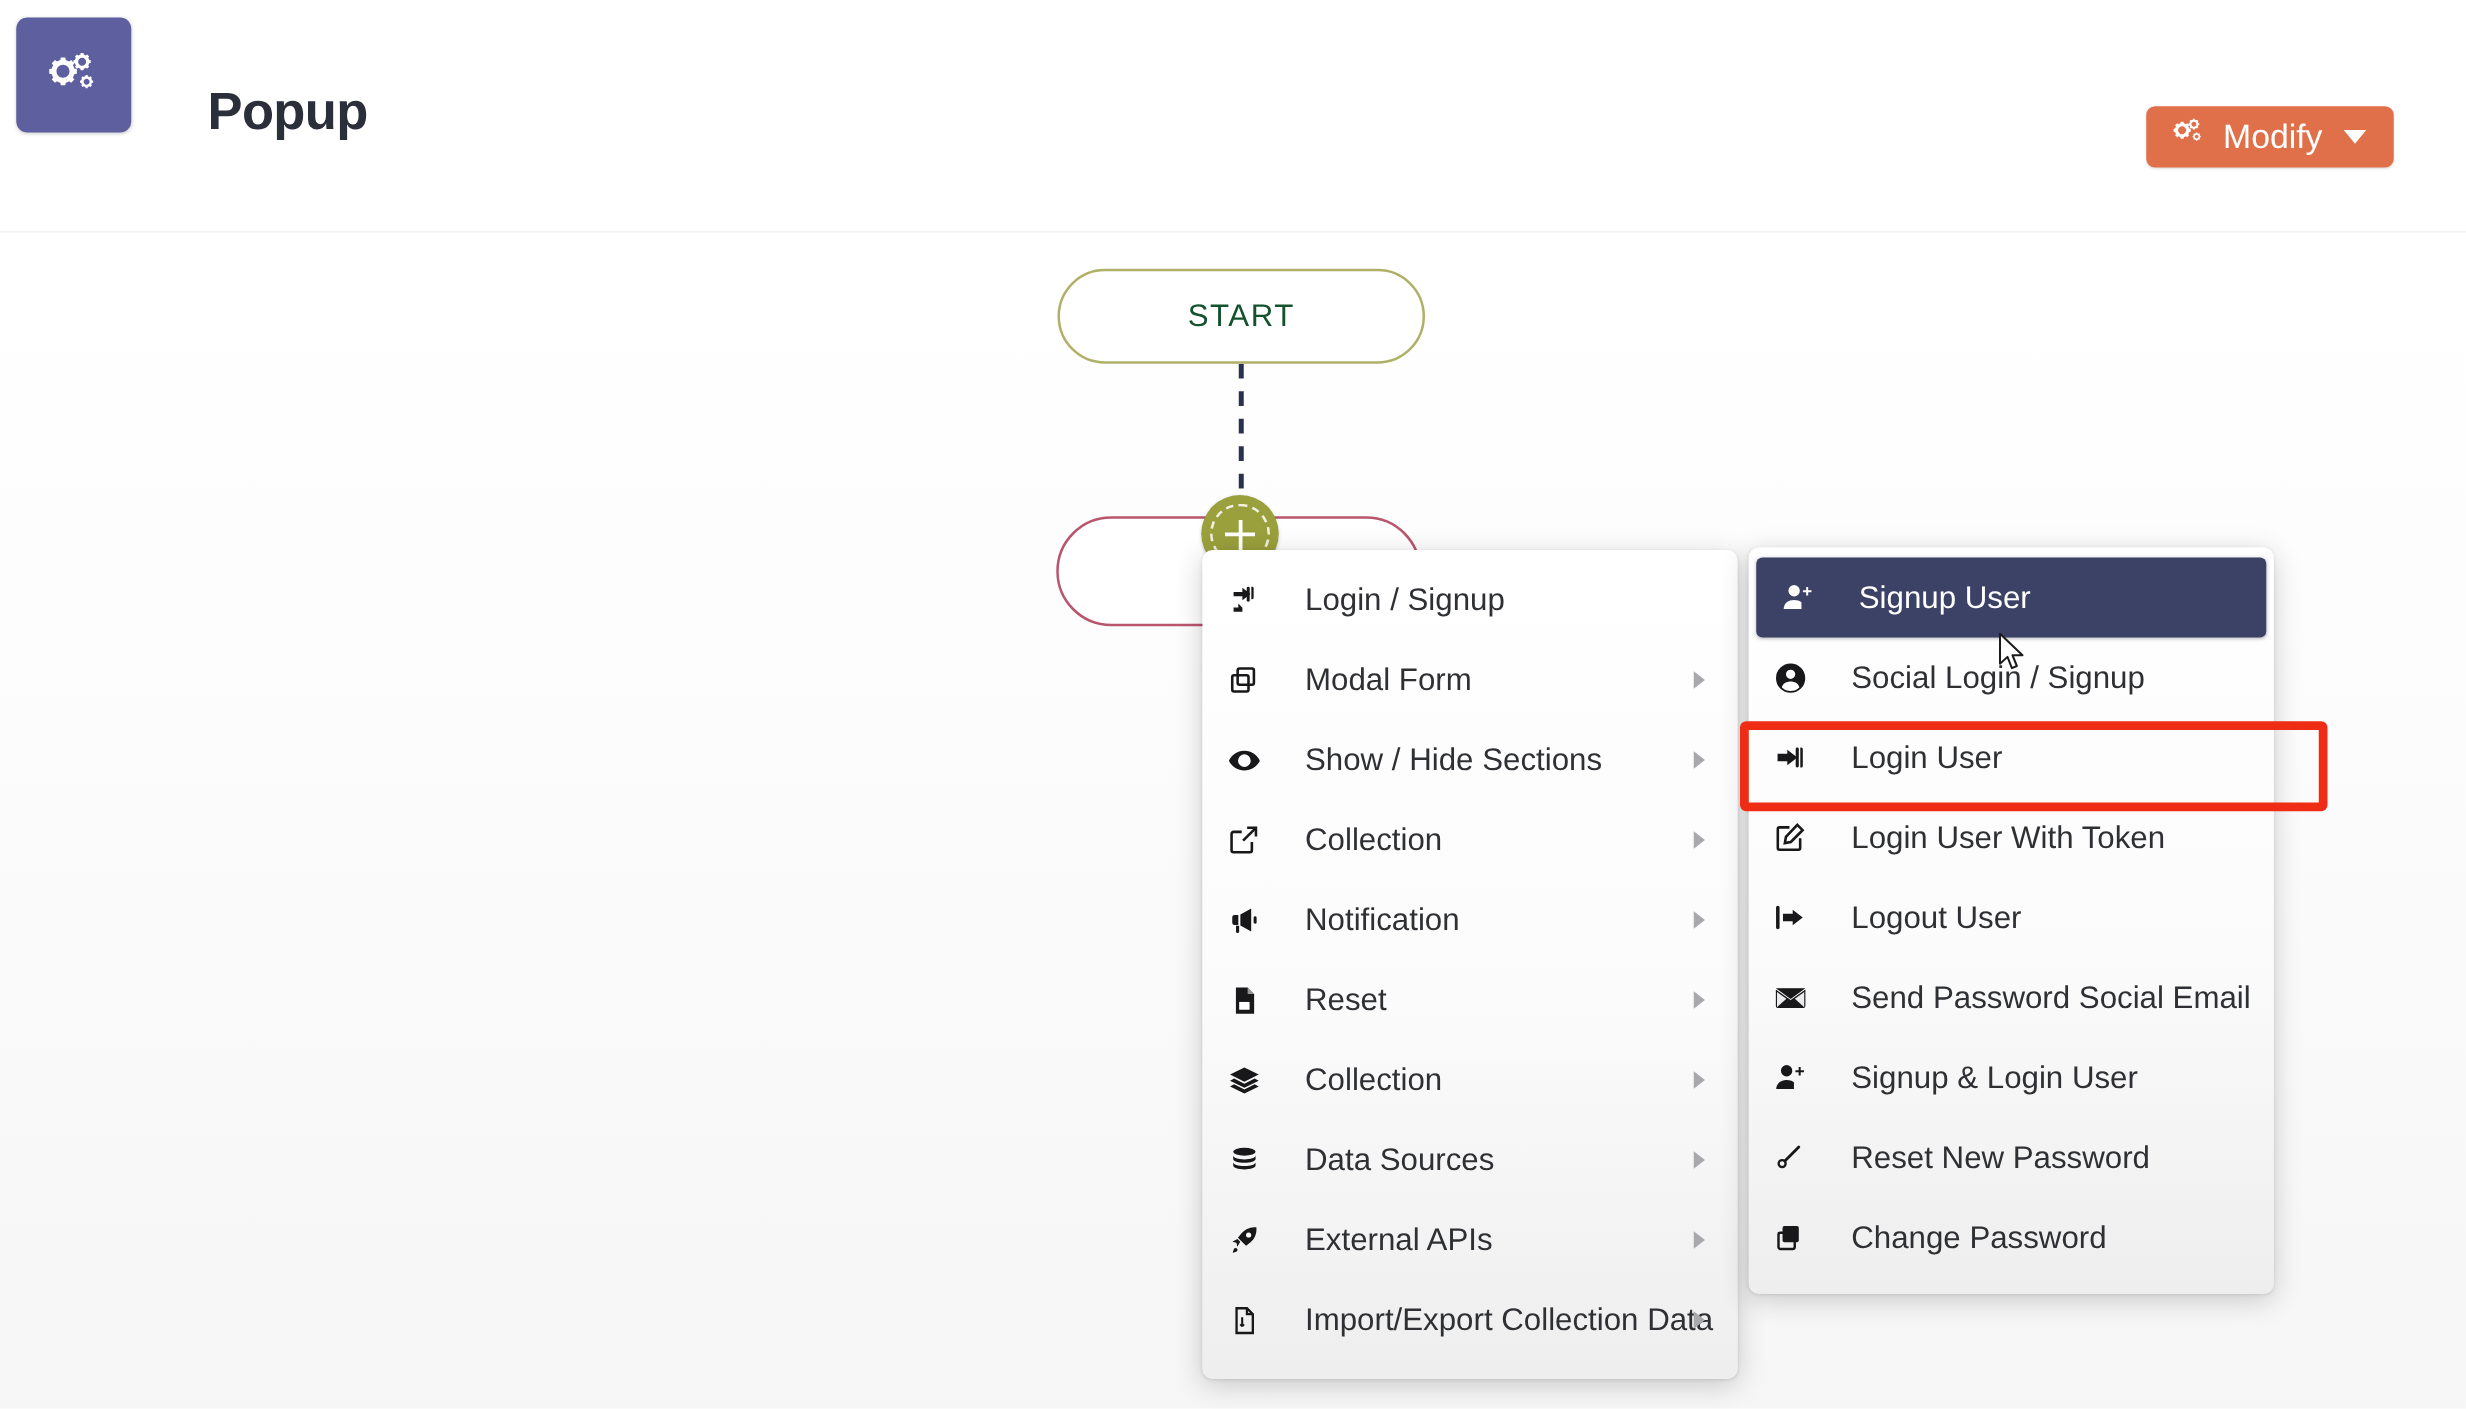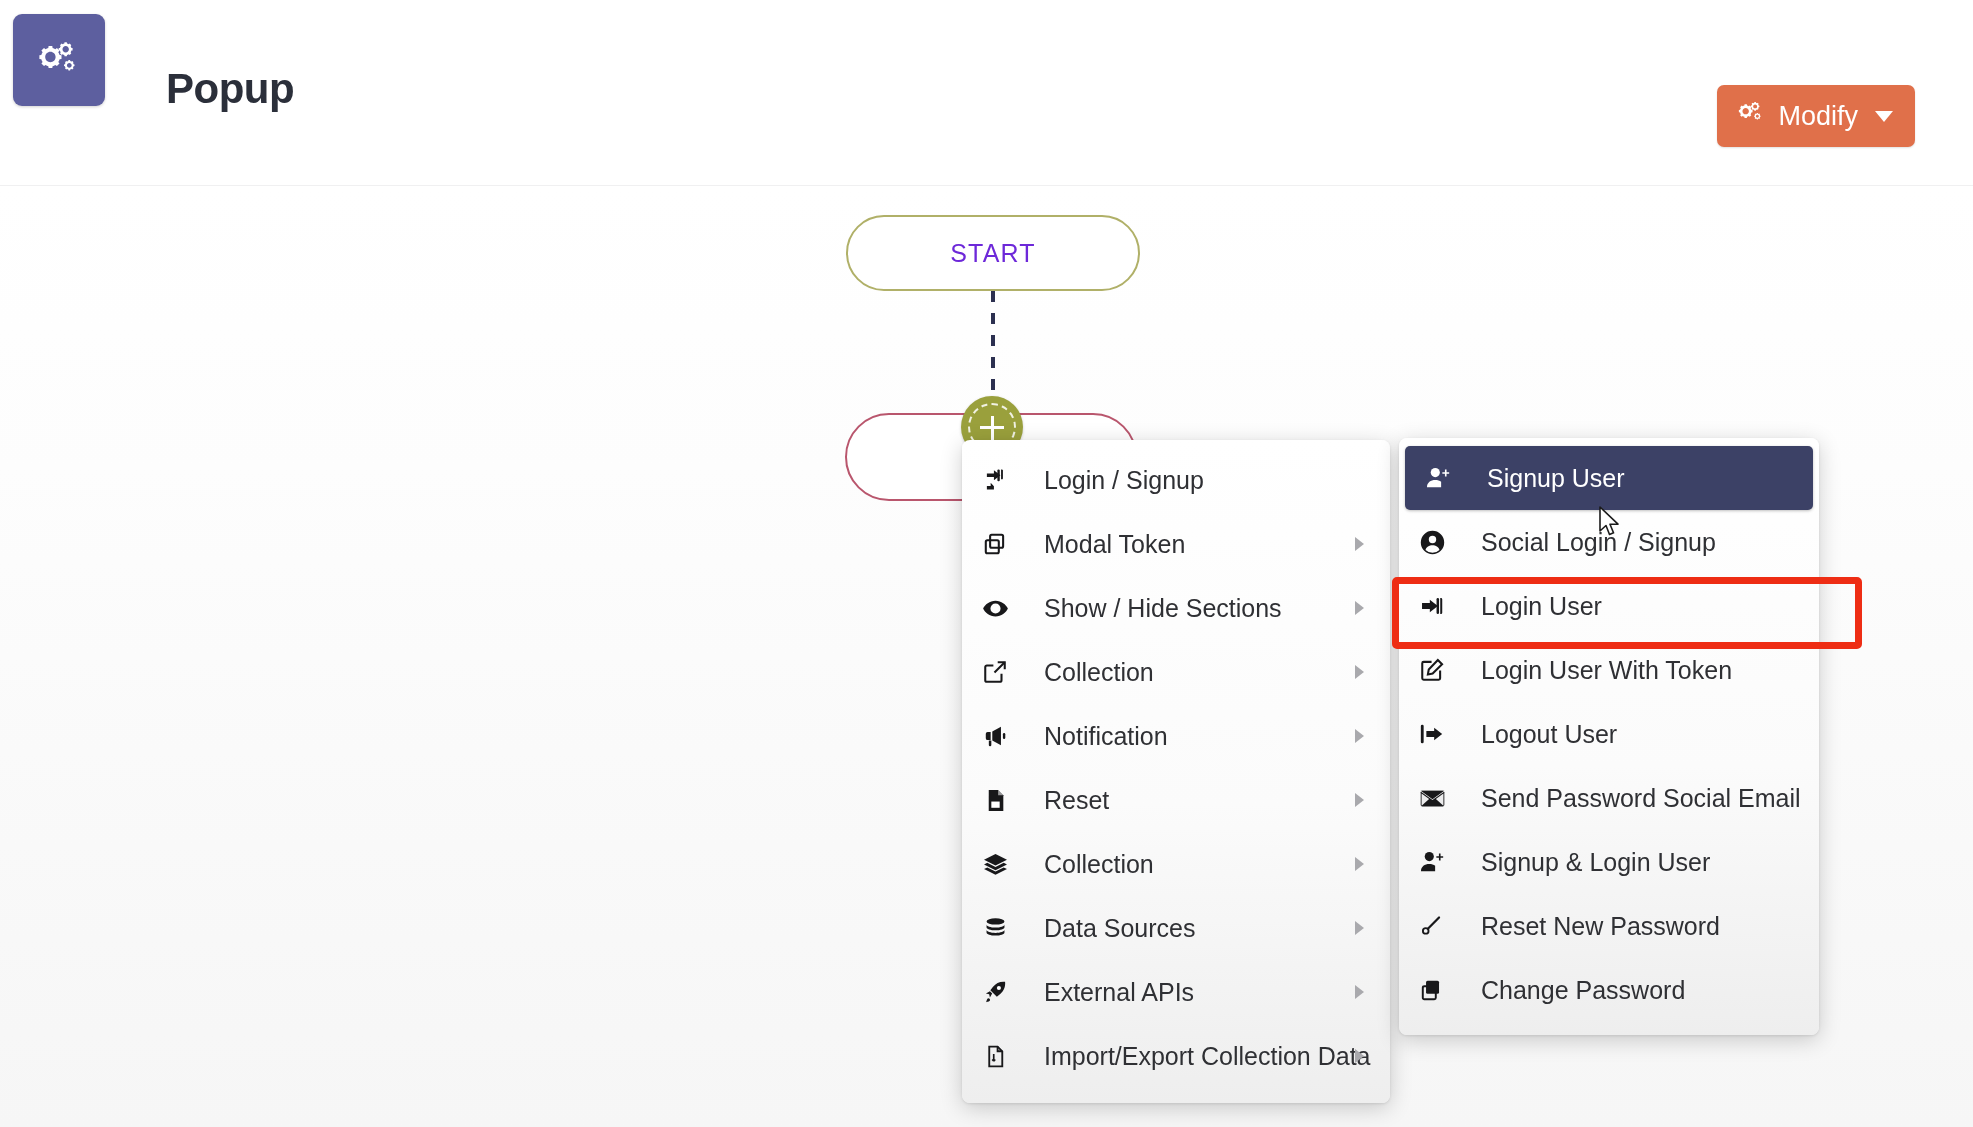--- a/index.html
+++ b/index.html
@@ -51,21 +51,21 @@
     font-size: 42px;
     font-weight: bold;
     color: #2b2f3a;
     letter-spacing: -0.5px;
     line-height: 1;
   }
 
   #modify-button {
     position: absolute;
     right: 58px; top: 85px;
-    height: 62px;
+    height: 49px;
     background: #e0704a;
     border: none;
     border-radius: 7px;
     color: #ffffff;
     font-size: 27px;
     font-family: "Liberation Sans", sans-serif;
     display: flex;
     align-items: center;
     gap: 13px;
     padding: 0 22px 0 20px;
@@ -93,21 +93,21 @@
     width: 294px; height: 76px;
     border: 2px solid #b0b068;
     border-radius: 40px;
     background: #ffffff;
     display: flex;
     align-items: center;
     justify-content: center;
     box-sizing: border-box;
   }
   #start-node-label {
-    color: #6d28d9;
+    color: #14532d;
     font-size: 25px;
     letter-spacing: 1.2px;
   }
   #flow-connector {
     position: absolute;
     left: 991px; top: 291px;
     width: 4px; height: 104px;
     background-image: linear-gradient(to bottom, #2c3050 0 52%, rgba(0,0,0,0) 52% 100%);
     background-size: 4px 22px;
     background-repeat: repeat-y;
@@ -302,21 +302,21 @@
     <span class="mi-label">Login / Signup</span>
   </div>
 
   <div class="menu-item">
     <span class="mi-icon">
       <svg width="26" height="26" viewBox="0 0 24 24" fill="none" stroke="currentColor" stroke-width="1.9">
           <rect x="7.5" y="3.5" width="12" height="12" rx="1.4"></rect>
           <rect x="3.5" y="8.5" width="12" height="12" rx="1.4"></rect>
         </svg>
     </span>
-    <span class="mi-label">Modal Token</span>
+    <span class="mi-label">Modal Form</span>
     <span class="mi-arrow"></span>
   </div>
 
   <div class="menu-item">
     <span class="mi-icon">
       <svg width="27" height="27" viewBox="0 0 24 24" fill="currentColor">
           <path d="M12 5C6.8 5 2.6 8.4 1 12c1.6 3.6 5.8 7 11 7s9.4-3.4 11-7c-1.6-3.6-5.8-7-11-7zm0 11.5A4.5 4.5 0 1 1 12 7.5a4.5 4.5 0 0 1 0 9z"></path>
           <circle cx="12" cy="12" r="2.4" fill="#ffffff"></circle>
         </svg>
     </span>

